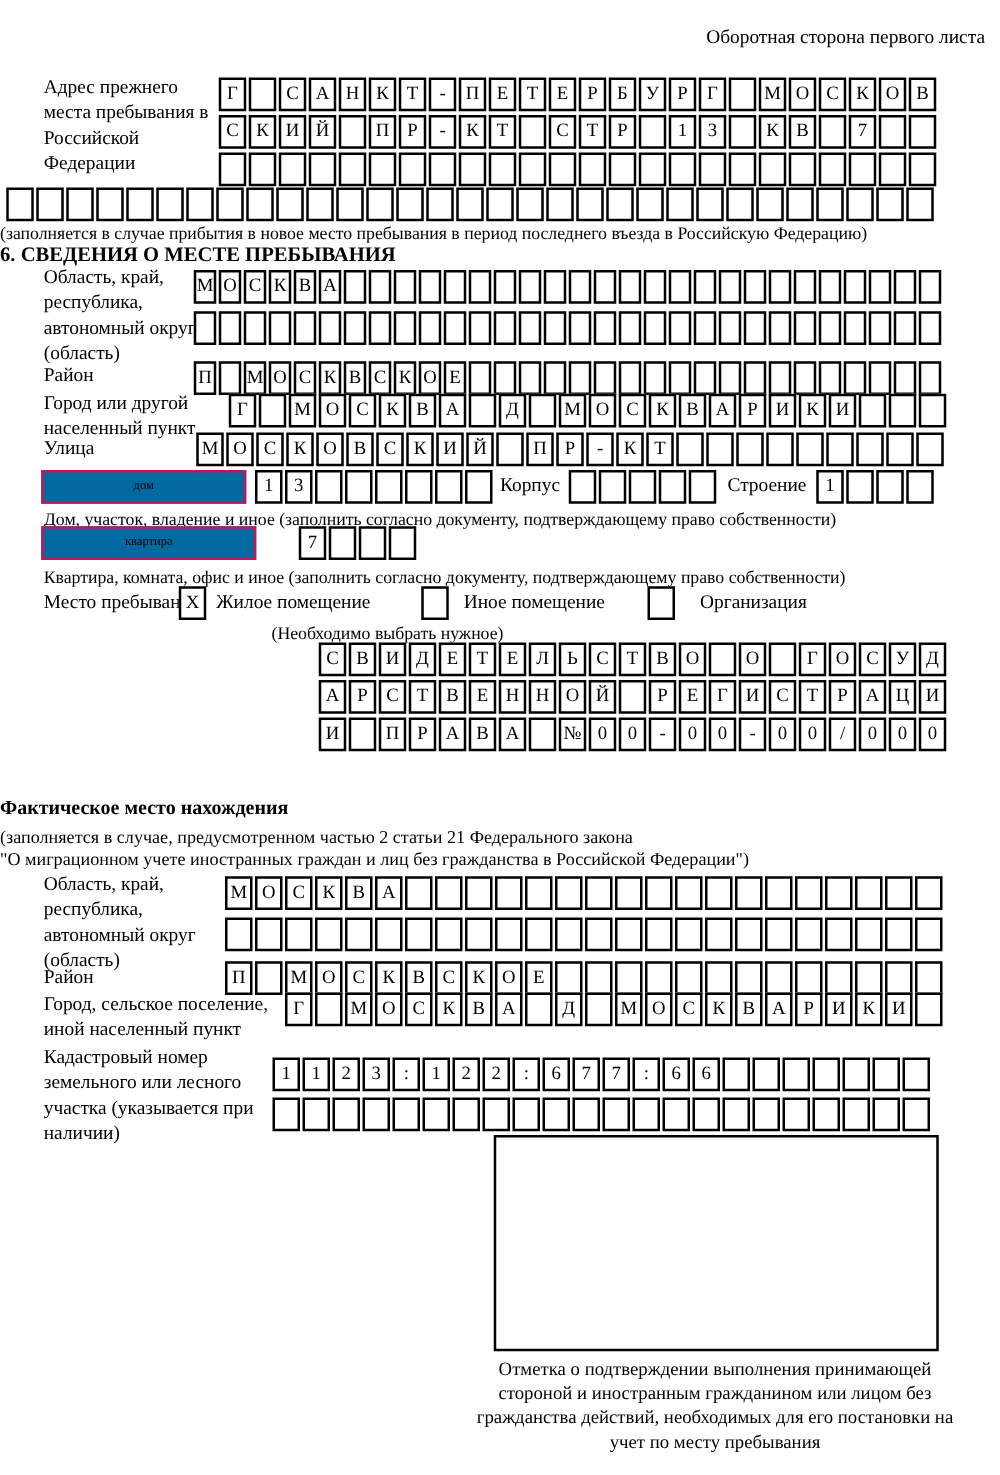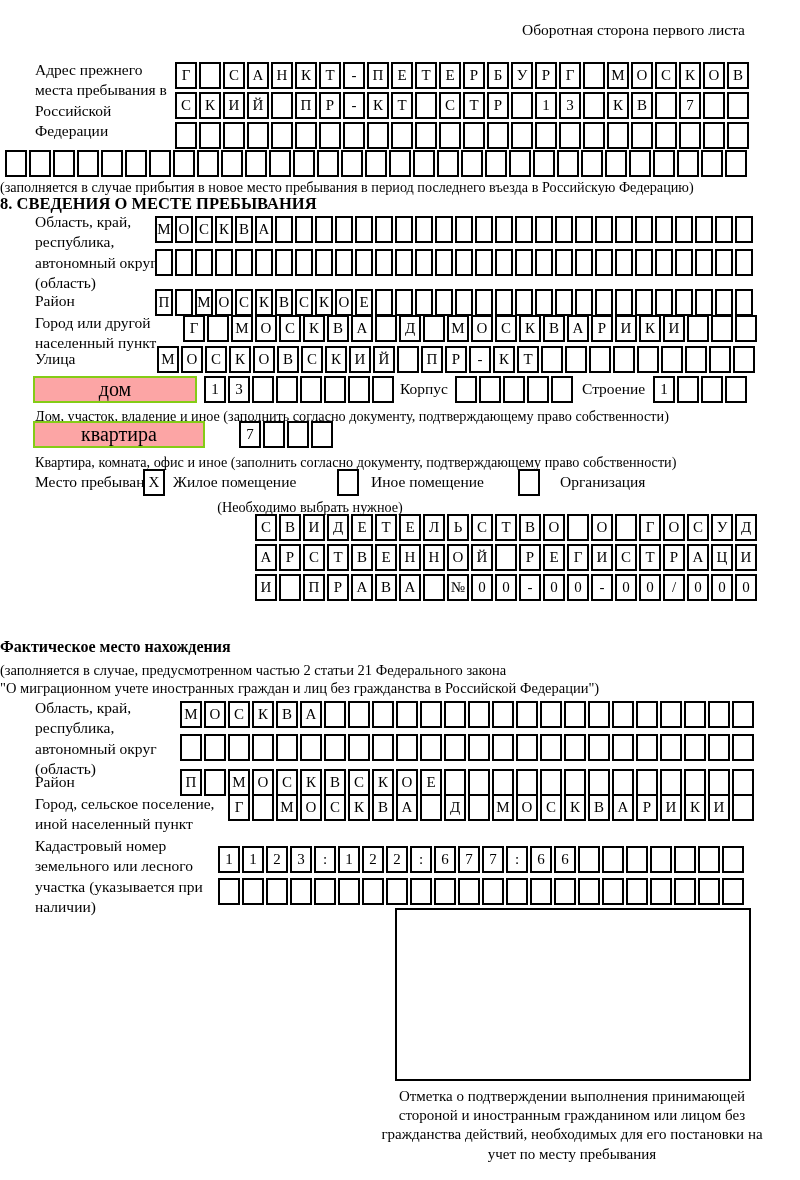--- a/index.html
+++ b/index.html
@@ -15,40 +15,40 @@
   .grid{height:27px;white-space:nowrap;}
   .cell{
     display:inline-block;box-sizing:border-box;border:2px solid #000;
     height:27px;margin-right:2px;text-align:center;vertical-align:top;
     font-size:15px;line-height:22px;background:#fff;
   }
   .gA .cell{width:22px;}   
   .gB .cell{width:18px;}   
   .cb{width:22px;}
   .widebox{
-    box-sizing:border-box;border:2px solid #84cc16;height:27px;background:#fca5a5;
-    text-align:center;font-size:20px;line-height:22px;
+    box-sizing:border-box;border:2px solid #be185d;height:27px;background:#0369a1;
+    text-align:center;font-size:10px;line-height:22px;
   }
   .stampbox{box-sizing:border-box;border:2px solid #000;background:#fff;}
 </style>
 </head>
 <body>
 
 <div class="page">
 
-  <div class="abs lbl" style="top:20px;left:0;width:745px;text-align:right;">Оборотная сторона первого листа</div>
+  <div class="abs lbl" style="top:20px;left:0;width:745px;text-align:right;padding-left:43px;">Оборотная сторона первого листа</div>
 
   <div class="abs lbl" style="left:35px;top:60px;width:142px;">Адрес прежнего места пребывания в Российской Федерации</div>
   <div class="abs grid gA" style="left:175px;top:62px;"><span class="cell">Г</span><span class="cell"></span><span class="cell">С</span><span class="cell">А</span><span class="cell">Н</span><span class="cell">К</span><span class="cell">Т</span><span class="cell">-</span><span class="cell">П</span><span class="cell">Е</span><span class="cell">Т</span><span class="cell">Е</span><span class="cell">Р</span><span class="cell">Б</span><span class="cell">У</span><span class="cell">Р</span><span class="cell">Г</span><span class="cell"></span><span class="cell">М</span><span class="cell">О</span><span class="cell">С</span><span class="cell">К</span><span class="cell">О</span><span class="cell">В</span></div>
   <div class="abs grid gA" style="left:175px;top:92px;"><span class="cell">С</span><span class="cell">К</span><span class="cell">И</span><span class="cell">Й</span><span class="cell"></span><span class="cell">П</span><span class="cell">Р</span><span class="cell">-</span><span class="cell">К</span><span class="cell">Т</span><span class="cell"></span><span class="cell">С</span><span class="cell">Т</span><span class="cell">Р</span><span class="cell"></span><span class="cell">1</span><span class="cell">3</span><span class="cell"></span><span class="cell">К</span><span class="cell">В</span><span class="cell"></span><span class="cell">7</span><span class="cell"></span><span class="cell"></span></div>
   <div class="abs grid gA" style="left:175px;top:122px;"><span class="cell"></span><span class="cell"></span><span class="cell"></span><span class="cell"></span><span class="cell"></span><span class="cell"></span><span class="cell"></span><span class="cell"></span><span class="cell"></span><span class="cell"></span><span class="cell"></span><span class="cell"></span><span class="cell"></span><span class="cell"></span><span class="cell"></span><span class="cell"></span><span class="cell"></span><span class="cell"></span><span class="cell"></span><span class="cell"></span><span class="cell"></span><span class="cell"></span><span class="cell"></span><span class="cell"></span></div>
   <div class="abs grid gA" style="left:5px;top:150px;"><span class="cell"></span><span class="cell"></span><span class="cell"></span><span class="cell"></span><span class="cell"></span><span class="cell"></span><span class="cell"></span><span class="cell"></span><span class="cell"></span><span class="cell"></span><span class="cell"></span><span class="cell"></span><span class="cell"></span><span class="cell"></span><span class="cell"></span><span class="cell"></span><span class="cell"></span><span class="cell"></span><span class="cell"></span><span class="cell"></span><span class="cell"></span><span class="cell"></span><span class="cell"></span><span class="cell"></span><span class="cell"></span><span class="cell"></span><span class="cell"></span><span class="cell"></span><span class="cell"></span><span class="cell"></span><span class="cell"></span></div>
   <div class="abs note center" style="top:179px;">(заполняется в случае прибытия в новое место пребывания в период последнего въезда в Российскую Федерацию)</div>
 
-  <div class="abs title center" style="top:194px;">8. СВЕДЕНИЯ О МЕСТЕ ПРЕБЫВАНИЯ</div>
+  <div class="abs title center" style="top:194px;">6. СВЕДЕНИЯ О МЕСТЕ ПРЕБЫВАНИЯ</div>
 
   <div class="abs lbl" style="left:35px;top:212px;width:122px;">Область, край, республика, автономный округ (область)</div>
   <div class="abs grid gB" style="left:155px;top:216px;"><span class="cell">М</span><span class="cell">О</span><span class="cell">С</span><span class="cell">К</span><span class="cell">В</span><span class="cell">А</span><span class="cell"></span><span class="cell"></span><span class="cell"></span><span class="cell"></span><span class="cell"></span><span class="cell"></span><span class="cell"></span><span class="cell"></span><span class="cell"></span><span class="cell"></span><span class="cell"></span><span class="cell"></span><span class="cell"></span><span class="cell"></span><span class="cell"></span><span class="cell"></span><span class="cell"></span><span class="cell"></span><span class="cell"></span><span class="cell"></span><span class="cell"></span><span class="cell"></span><span class="cell"></span><span class="cell"></span></div>
   <div class="abs grid gB" style="left:155px;top:249px;"><span class="cell"></span><span class="cell"></span><span class="cell"></span><span class="cell"></span><span class="cell"></span><span class="cell"></span><span class="cell"></span><span class="cell"></span><span class="cell"></span><span class="cell"></span><span class="cell"></span><span class="cell"></span><span class="cell"></span><span class="cell"></span><span class="cell"></span><span class="cell"></span><span class="cell"></span><span class="cell"></span><span class="cell"></span><span class="cell"></span><span class="cell"></span><span class="cell"></span><span class="cell"></span><span class="cell"></span><span class="cell"></span><span class="cell"></span><span class="cell"></span><span class="cell"></span><span class="cell"></span><span class="cell"></span></div>
 
   <div class="abs lbl" style="left:35px;top:291px;">Район</div>
   <div class="abs grid gB" style="left:155px;top:289px;"><span class="cell">П</span><span class="cell"></span><span class="cell">М</span><span class="cell">О</span><span class="cell">С</span><span class="cell">К</span><span class="cell">В</span><span class="cell">С</span><span class="cell">К</span><span class="cell">О</span><span class="cell">Е</span><span class="cell"></span><span class="cell"></span><span class="cell"></span><span class="cell"></span><span class="cell"></span><span class="cell"></span><span class="cell"></span><span class="cell"></span><span class="cell"></span><span class="cell"></span><span class="cell"></span><span class="cell"></span><span class="cell"></span><span class="cell"></span><span class="cell"></span><span class="cell"></span><span class="cell"></span><span class="cell"></span><span class="cell"></span></div>
 
   <div class="abs lbl" style="left:35px;top:313px;width:150px;">Город или другой населенный пункт</div>
   <div class="abs grid gA" style="left:183px;top:315px;"><span class="cell">Г</span><span class="cell"></span><span class="cell">М</span><span class="cell">О</span><span class="cell">С</span><span class="cell">К</span><span class="cell">В</span><span class="cell">А</span><span class="cell"></span><span class="cell">Д</span><span class="cell"></span><span class="cell">М</span><span class="cell">О</span><span class="cell">С</span><span class="cell">К</span><span class="cell">В</span><span class="cell">А</span><span class="cell">Р</span><span class="cell">И</span><span class="cell">К</span><span class="cell">И</span><span class="cell"></span><span class="cell"></span><span class="cell"></span></div>

